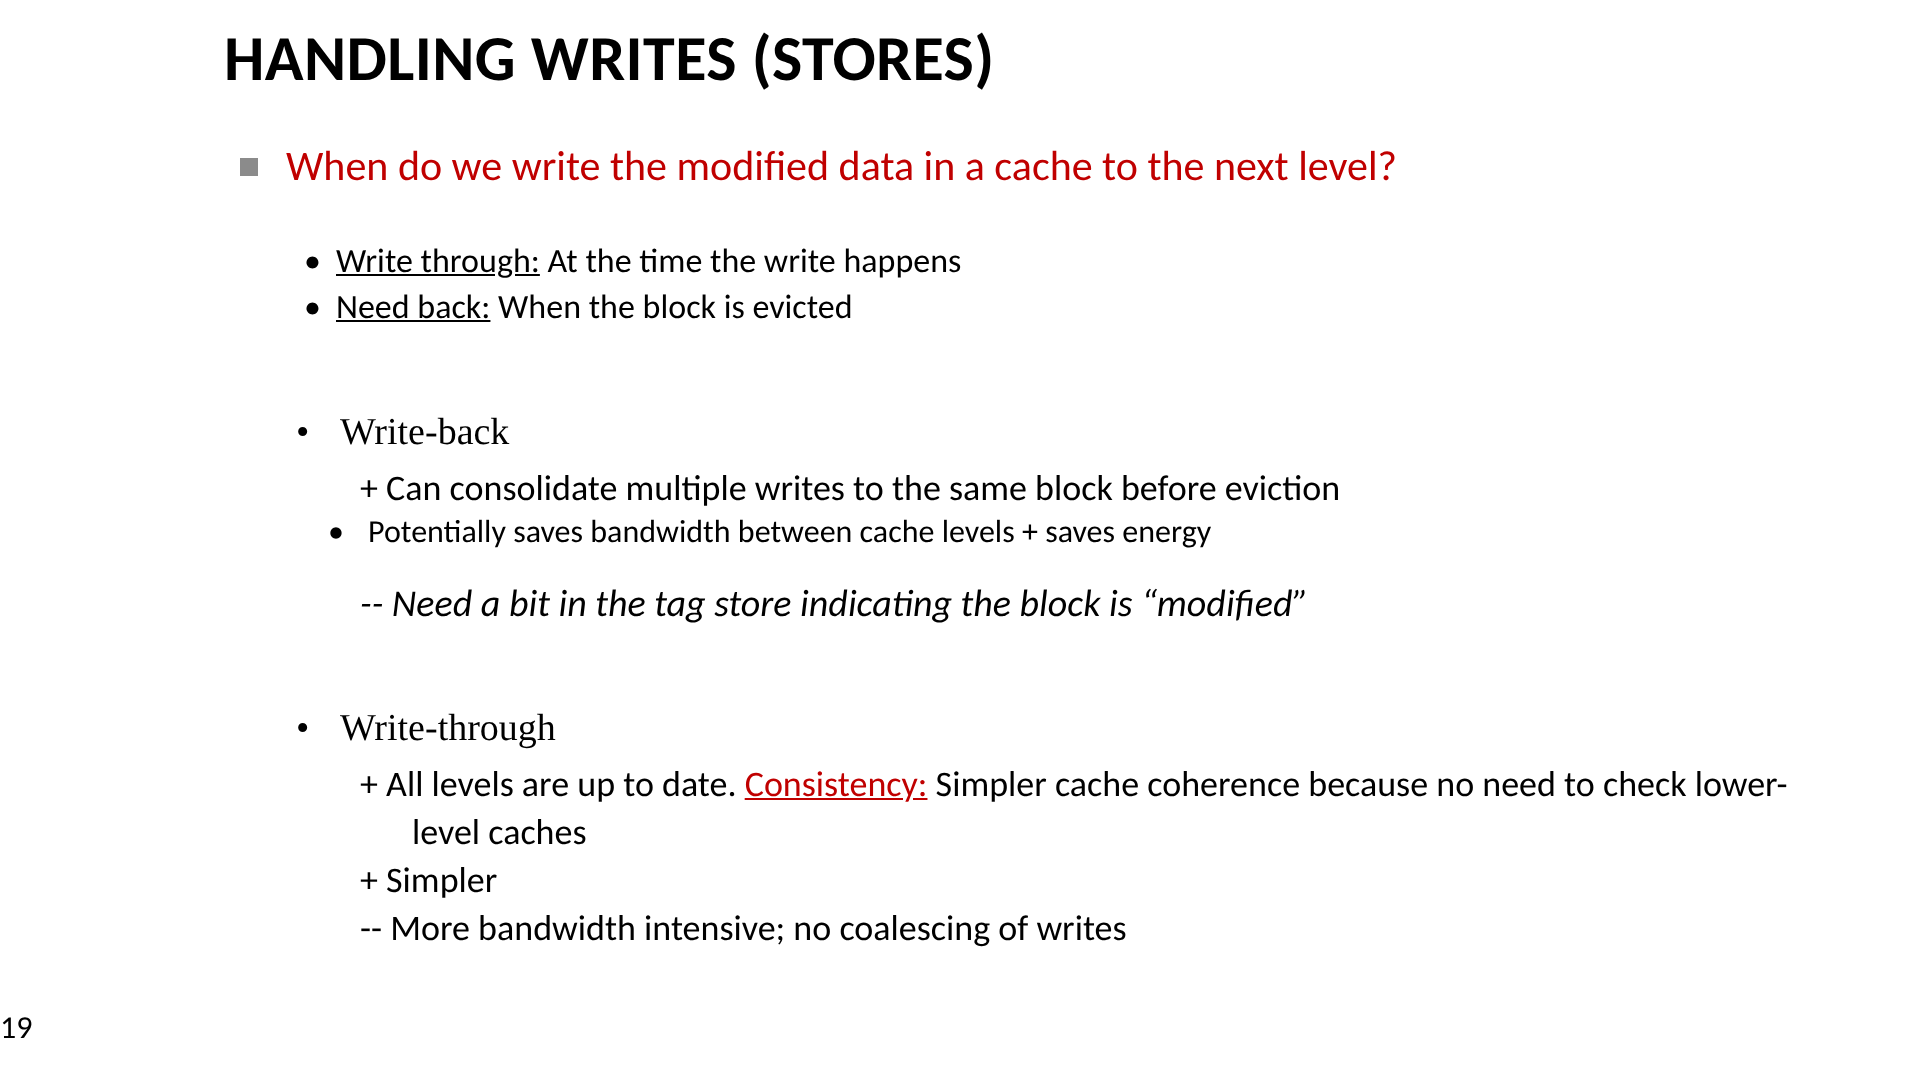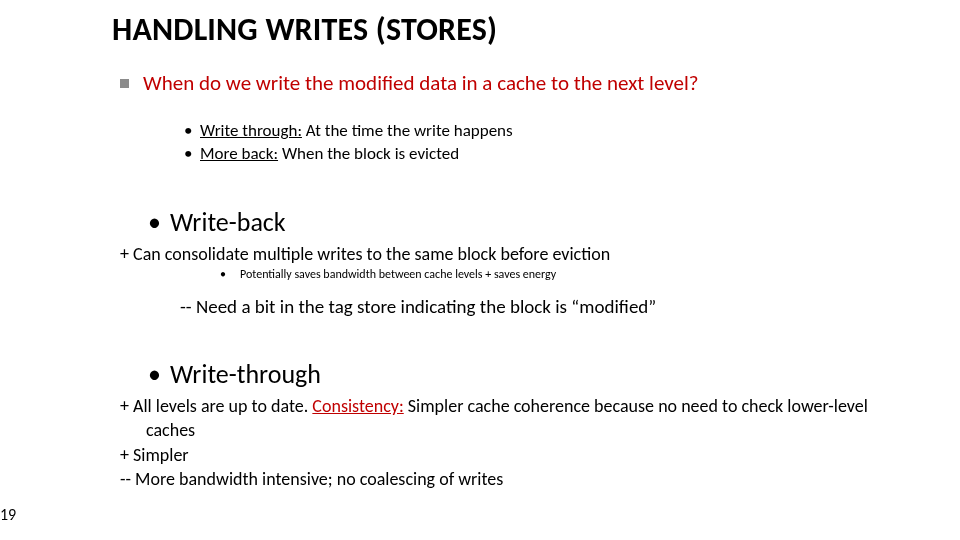--- a/index.html
+++ b/index.html
@@ -40,57 +40,60 @@
     margin-right: 14px;
     vertical-align: 2px;
   }
   .lvl1 {
     font-size: 21px;
     color: #000;
     margin-bottom: 24px;
   }
   .lvl1.red { color: #c00000; }
   .lvl1-dot {
-    font-size: 26px;
+    font-size: 19px;
     margin-left: 28px;
     margin-top: 18px;
     margin-bottom: 4px;
+    font-family: Liberation Serif, serif;
   }
   .lvl1-dot .dot {
     display: inline-block;
     width: 22px;
   }
   .lvl2 {
     font-size: 17px;
-    margin-left: 64px;
+    margin-left: 32px;
     line-height: 1.35;
   }
   .lvl2 .dot {
     display: inline-block;
     width: 16px;
   }
   .lvl2b {
     font-size: 18px;
+    margin-left: 60px;
     line-height: 1.35;
     text-indent: -26px;
     padding-left: 26px;
   }
   .lvl3 {
-    font-size: 12px;
-    margin-left: 100px;
+    font-size: 16px;
+    margin-left: 44px;
     line-height: 1.4;
   }
   .lvl3 .dot {
     display: inline-block;
     width: 20px;
   }
   .plain {
     font-size: 19px;
     margin-left: 60px;
     margin-top: 6px;
+    font-style: italic;
   }
   .under { text-decoration: underline; }
   .redtext { color: #c00000; }
   .spacer-sm { height: 6px; }
   .spacer-md { height: 22px; }
   .page-num {
     position: absolute;
     left: 0;
     right: 0;
     bottom: 16px;
@@ -108,21 +111,21 @@
   <div class="content">
 
     <div class="lvl1 red">
       <span class="sq-bullet"></span><span>When do we write the modified data in a cache to the next level?</span>
     </div>
 
     <div class="lvl2">
       <span class="dot">•</span><span class="under">Write through:</span><span> At the time the write happens</span>
     </div>
     <div class="lvl2">
-      <span class="dot">•</span><span class="under">More back:</span><span> When the block is evicted</span>
+      <span class="dot">•</span><span class="under">Need back:</span><span> When the block is evicted</span>
     </div>
 
     <div class="spacer-md"></div>
 
     <div class="lvl1-dot">
       <span class="dot">•</span><span>Write-back</span>
     </div>
 
     <div class="lvl2b">+ Can consolidate multiple writes to the same block before eviction</div>
 

